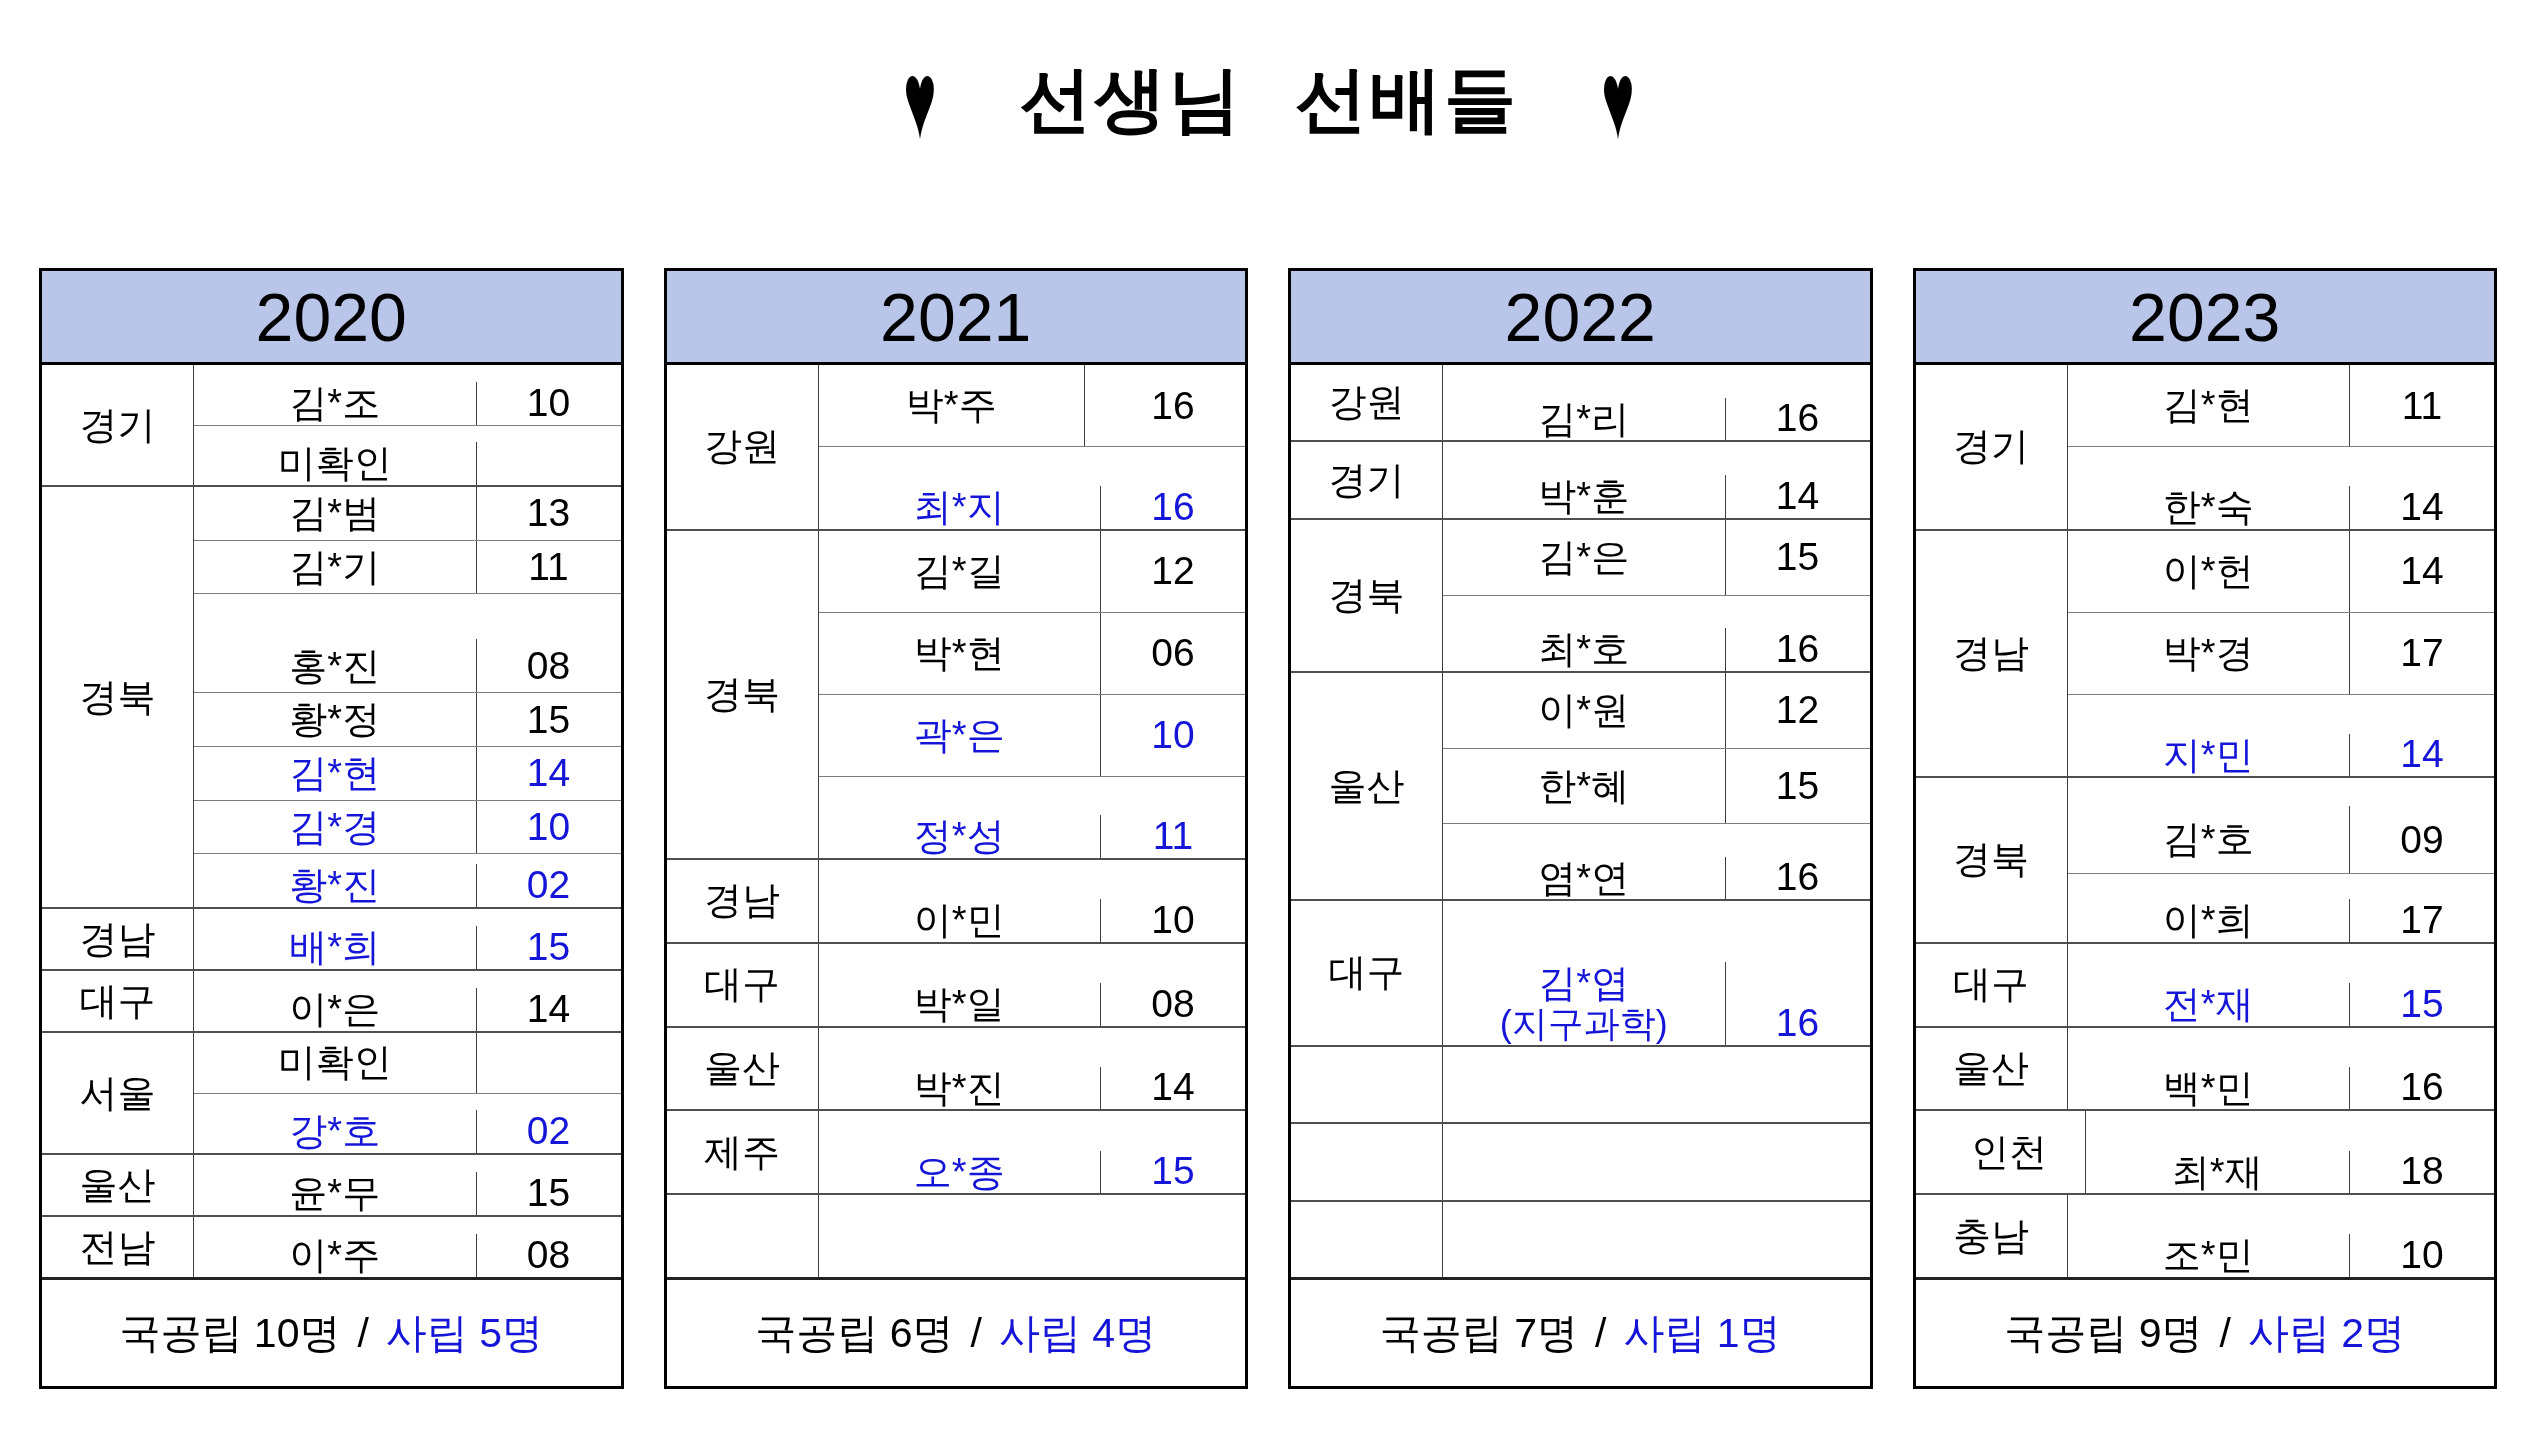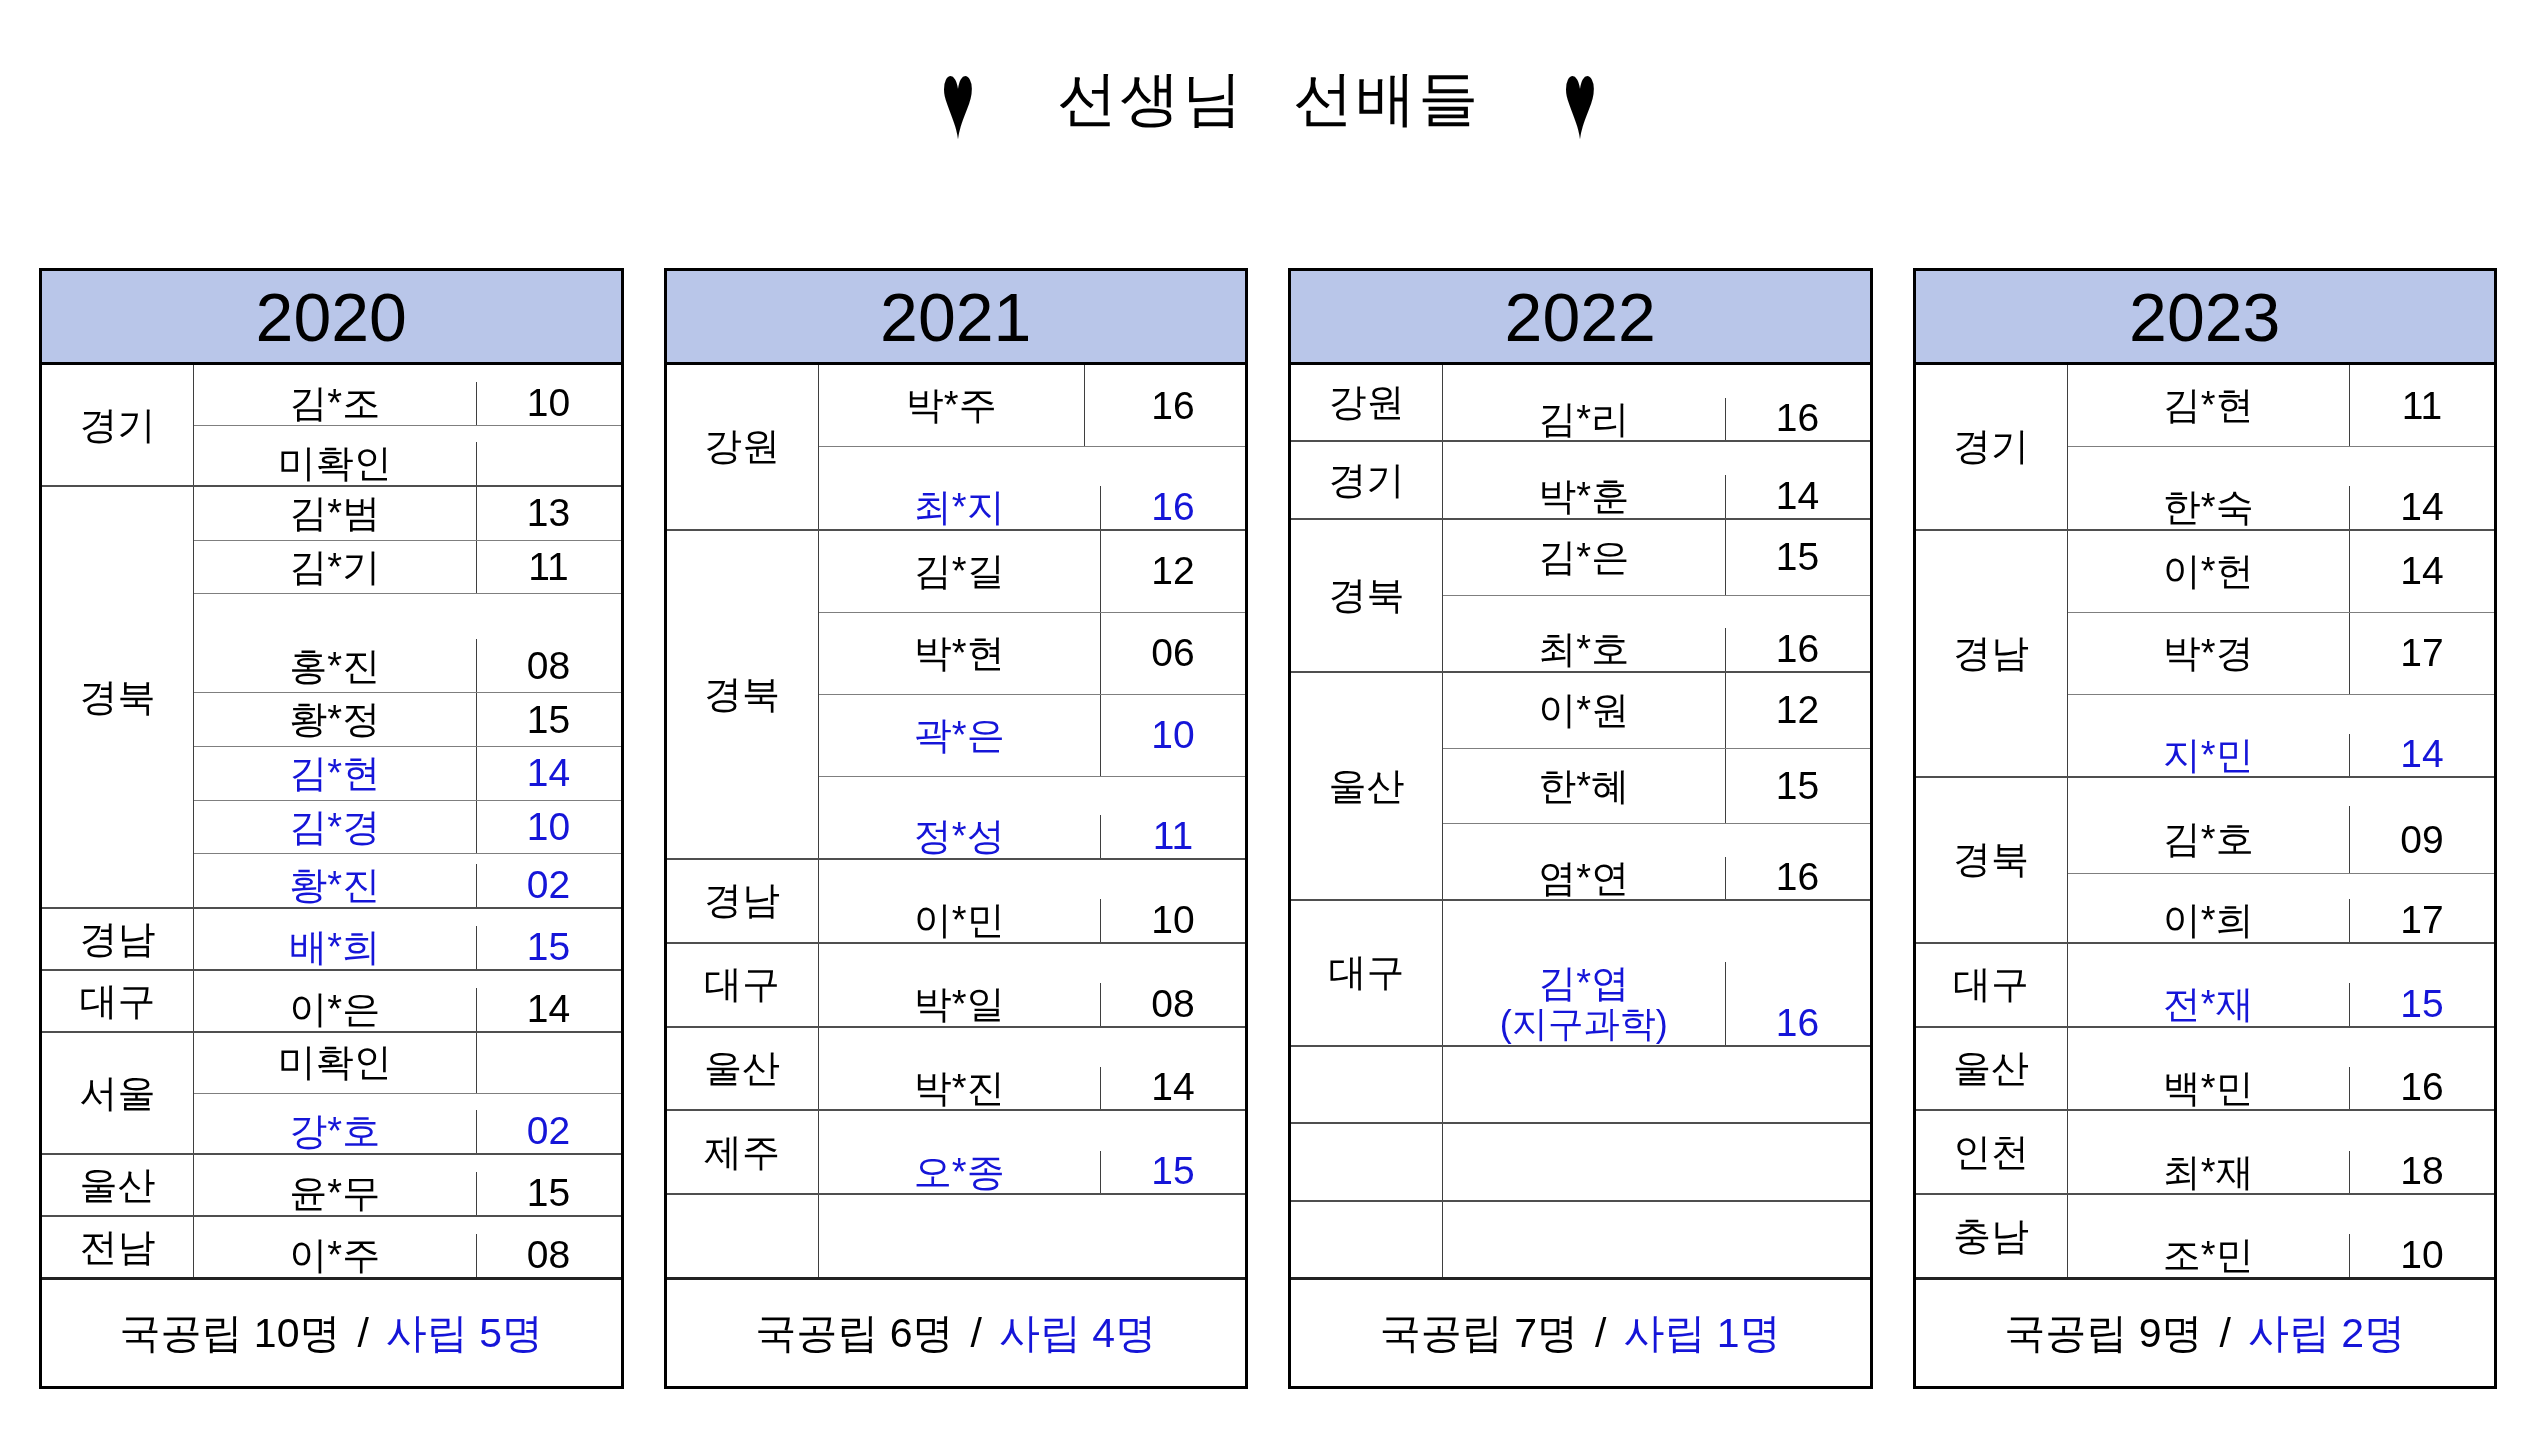--- a/index.html
+++ b/index.html
@@ -1,20 +1,20 @@
 <!DOCTYPE html>
 <html style="--accent-blue: #1515d8; --header-bg: #b9c6e9;font-size:9.8px"><head>
 <meta charset="utf-8">
 <style>
   html,body{margin:0;padding:0;background:#fff;}
   .page{position:relative;width:2538px;height:1449px;background:#ffffff;overflow:hidden;
         font-family:"Liberation Sans","DejaVu Sans",sans-serif;color:#000;}
   .title{position:absolute;top:32px;left:0;width:100%;height:135px;
          display:flex;align-items:center;justify-content:center;gap:72px;}
-  .title-text{font-size:60px;font-weight:400;letter-spacing:2.5px;word-spacing:29.5px;white-space:nowrap;}
+  .title-text{font-size:72px;font-weight:700;letter-spacing:2.5px;word-spacing:29.5px;white-space:nowrap;}
   .heart{font-size:91px;line-height:1;transform:scale(0.62,1.22);transform-origin:center;}
   .tables{position:absolute;left:39px;top:268px;width:2458px;height:1121px;display:flex;gap:40px;}
   .year-table{flex:1 1 0;display:flex;flex-direction:column;border:3.7px solid #000;background:#fff;box-sizing:border-box;}
   .table-header{flex:0 0 91px;background:var(--header-bg,#b9c6e9);border-bottom:3.1px solid #000;
         display:flex;align-items:center;justify-content:center;font-size:68px;}
   .table-body{flex:1 1 auto;display:flex;flex-direction:column;min-height:0;}
   .group{display:flex;min-height:0;border-bottom:2.5px solid #4f4f4f;}
   .group:last-child{border-bottom:none;}
   .region-cell{flex:0 0 152px;border-right:1.8px solid #3f3f3f;display:flex;align-items:center;justify-content:center;
         font-size:38px;box-sizing:border-box;}
@@ -486,21 +486,21 @@
             <div class="region-cell">울산</div>
             <div class="group-rows">
               <div class="data-row" style="flex: 1 1 0px;">
                 <div class="name-cell">
                   <span>백*민</span>
                 </div>
                 <div class="count-cell">16</div>
               </div>
             </div>
           </div>
-          <div class="group" style="flex: 1 1 0px;">
+          <div class="group" style="flex: 1 1 0px; padding-left: 18px;">
             <div class="region-cell">인천</div>
             <div class="group-rows">
               <div class="data-row" style="flex: 1 1 0px;">
                 <div class="name-cell">
                   <span>최*재</span>
                 </div>
                 <div class="count-cell">18</div>
               </div>
             </div>
           </div>

